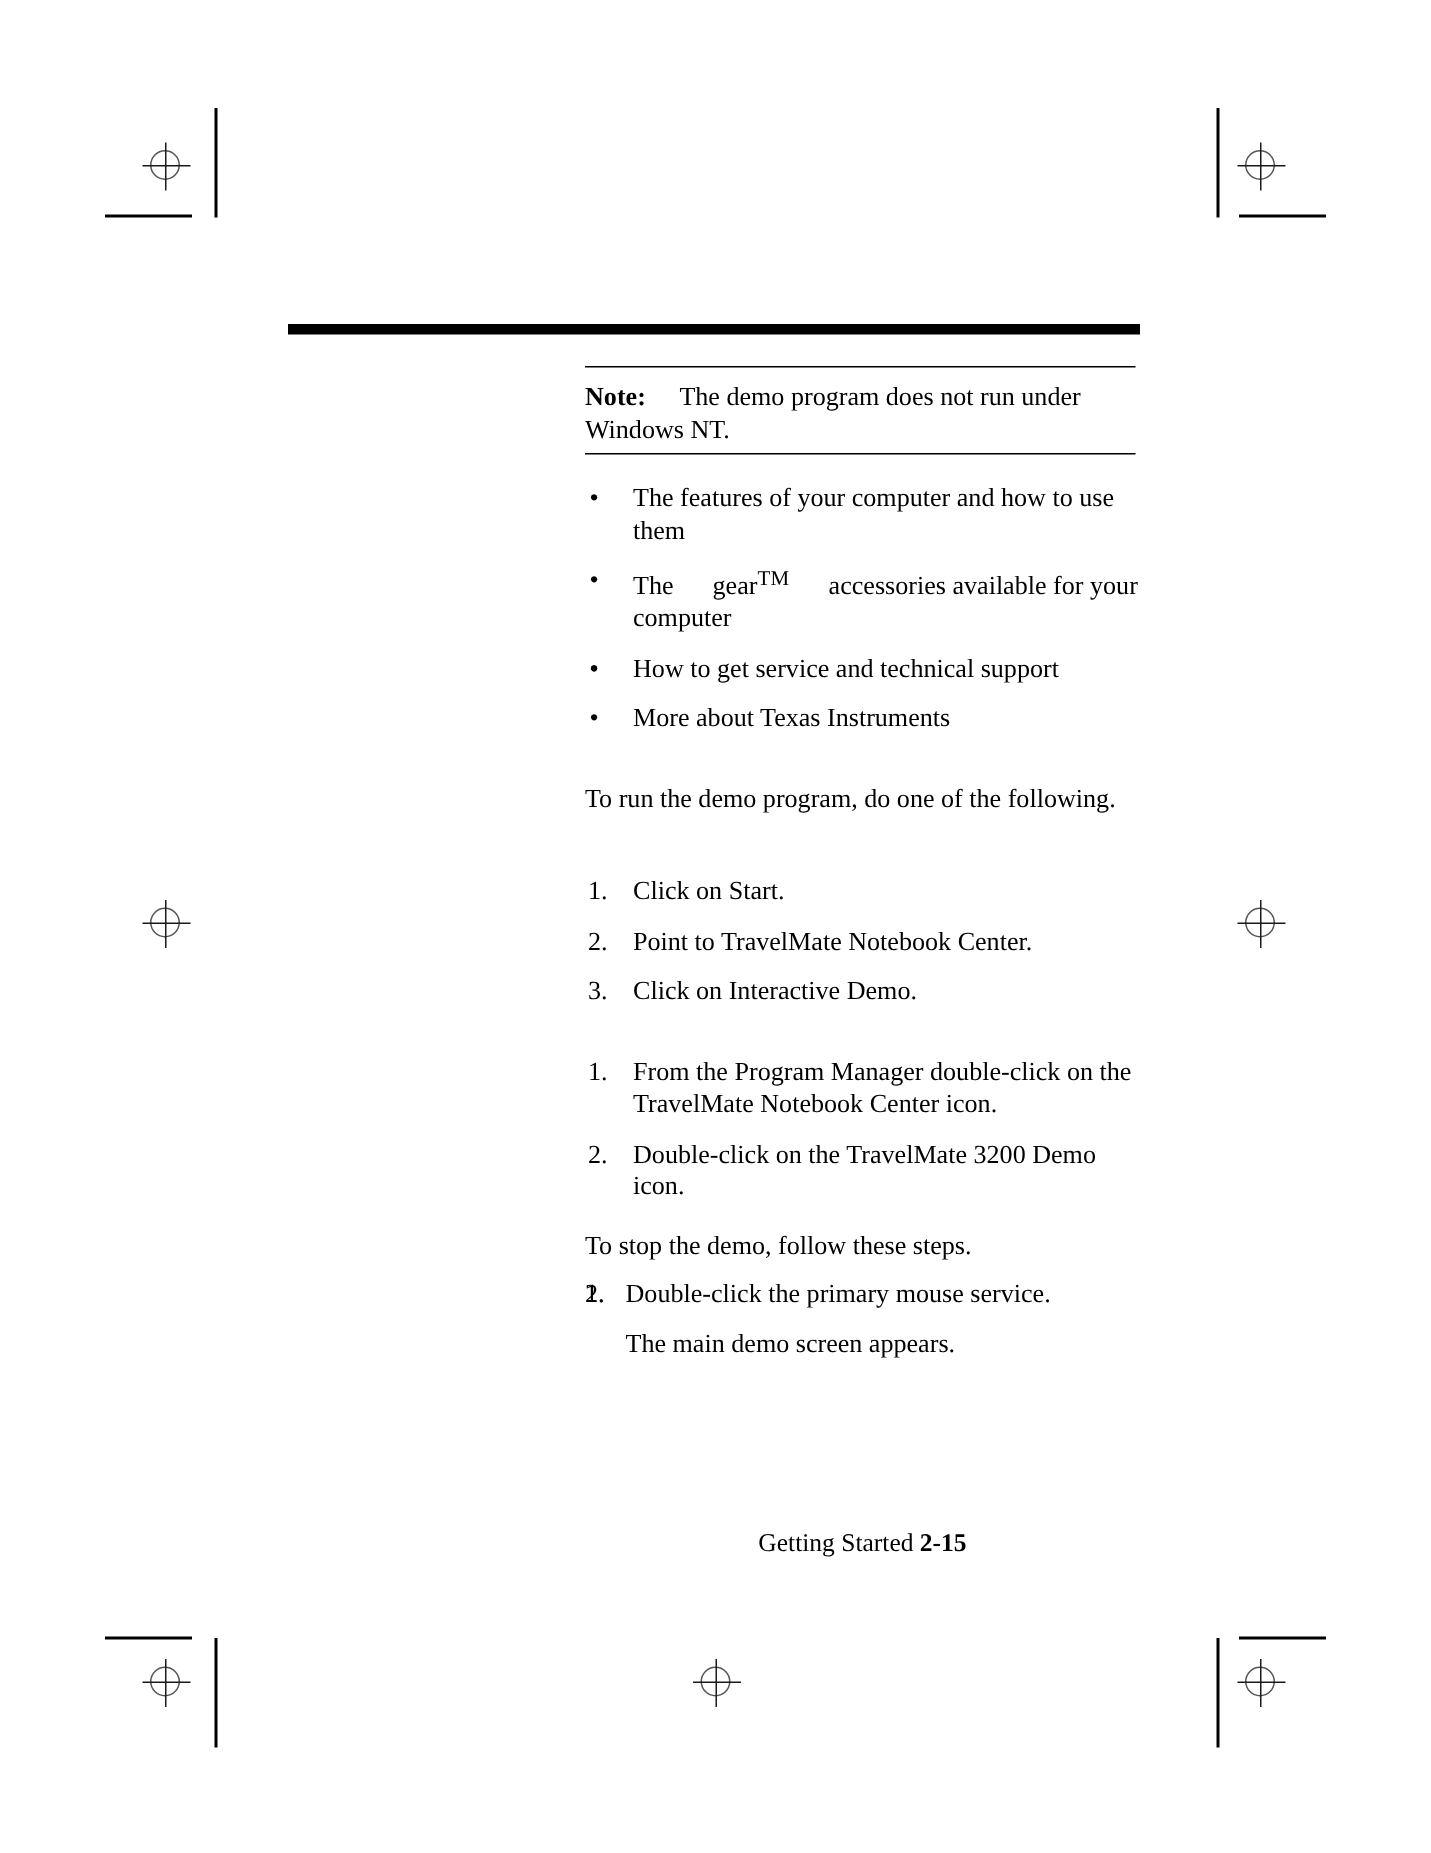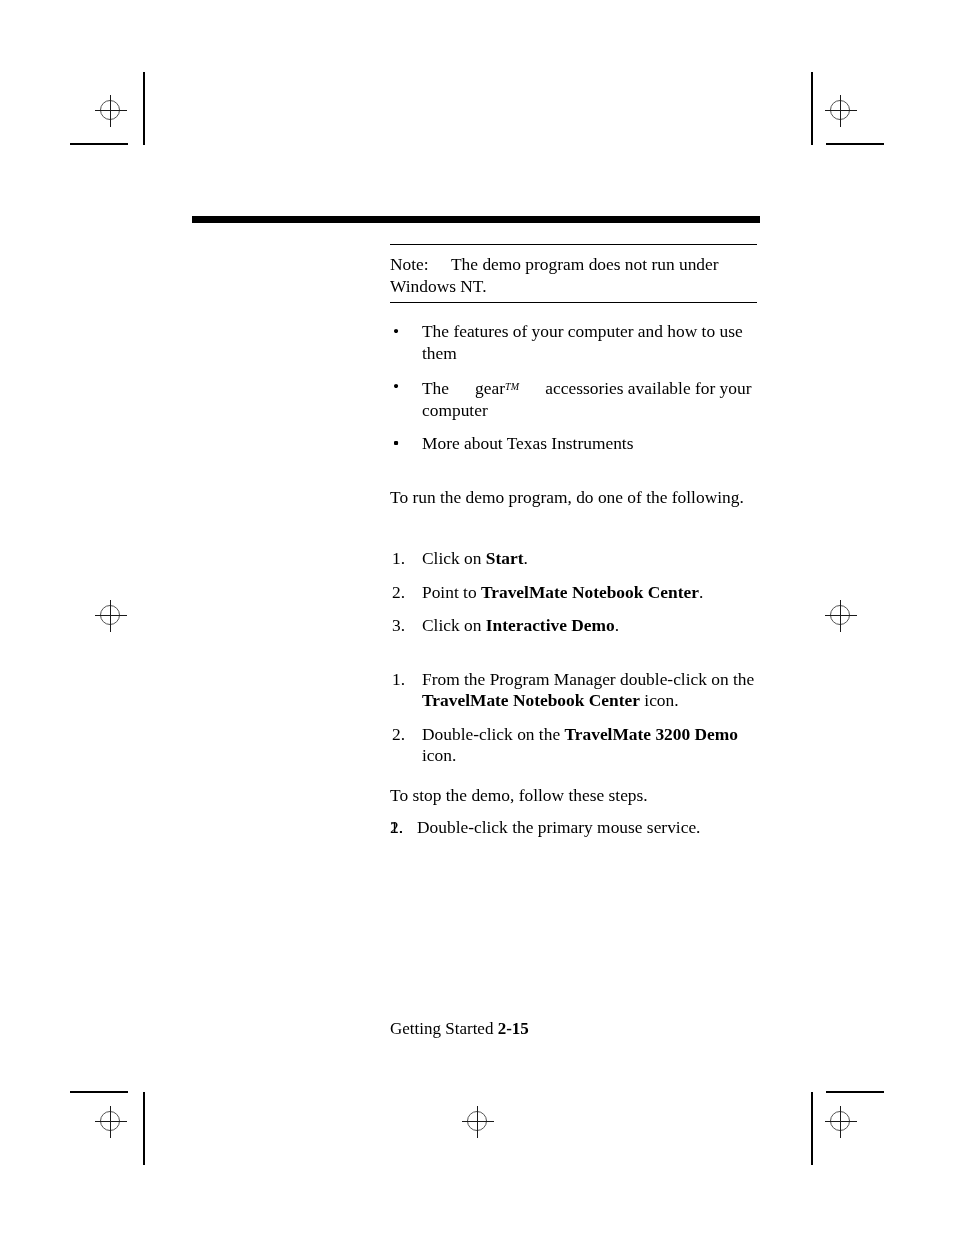--- a/index.html
+++ b/index.html
@@ -85,21 +85,21 @@
   }
 
   
   .note {
     border-top: 1.6px solid #000;
     border-bottom: 1.6px solid #000;
     padding: 9px 0 5px 0;
     margin: 0 0 18px 0;
     width: 367px;
   }
-  .note-label { font-weight: normal; }
+  .note-label { font-weight: bold; }
   .note-body  { }
 
   p.para {
     margin: 0 0 16px 0;
   }
 
   
   ul.bullets {
     list-style: none;
     margin: 0 0 14px 0;
@@ -152,37 +152,36 @@
   .gap-b { height: 32px; }
   .gap-c { height: 18px; }
 
   .sub-note {
     margin: 11px 0 0 0;
     font-size: 17.4px;
     line-height: 21.5px;
     padding-left: 27px;
   }
 
-  b, strong { font-weight: bold; }
+  b, strong { font-weight: normal; }
   .tm {
-    font-size: 10px;
+    font-size: 14px;
     vertical-align: 0.42em;
     letter-spacing: 0.2px;
-    font-style: italic;
   }
   .wide-sp { display: inline-block; width: 26px; }
   .wide-sp-sm { display: inline-block; width: 18px; }
 
   
   .footer {
     position: absolute;
     left: 390px;
     top: 1018px;
     width: 370px;
-    text-align: left;
+    text-align: center;
     font-size: 17px;
     line-height: 22px;
   }
   .footer .pageno { font-weight: bold; }
 </style>
 </head>
 <body>
 
 <div id="page">
 
@@ -252,20 +251,21 @@
       </li>
       <li>
         <span class="bullet-dot">•</span>
         <span>The</span><span class="wide-sp"></span><span>gear</span><span class="tm">TM</span><span class="wide-sp"></span><span>accessories available for your computer</span>
       </li>
       <li>
         <span class="bullet-dot">•</span>
       </li>
       <li>
         <span class="bullet-dot">•</span>
+        <span>How to get service and technical support</span>
       </li>
       <li>
         <span class="bullet-dot">•</span>
         <span>More about Texas Instruments</span>
       </li>
     </ul>
 
     <div class="gap-c"></div>
 
     <p class="para body-text">To run the demo program, do one of the following.</p>
@@ -307,20 +307,21 @@
     <ol class="steps tight">
       <li>
         <span class="num">1.</span>
       </li>
       <li>
         <span class="num">2.</span>
         <span>Double-click the primary mouse service.</span>
       </li>
     </ol>
 
+    <p class="sub-note">The main demo screen appears.</p>
 
   </div>
 
   <div class="footer">
     <span>Getting Started</span>
     <span class="pageno">2-15</span>
   </div>
 
 </div>
 

